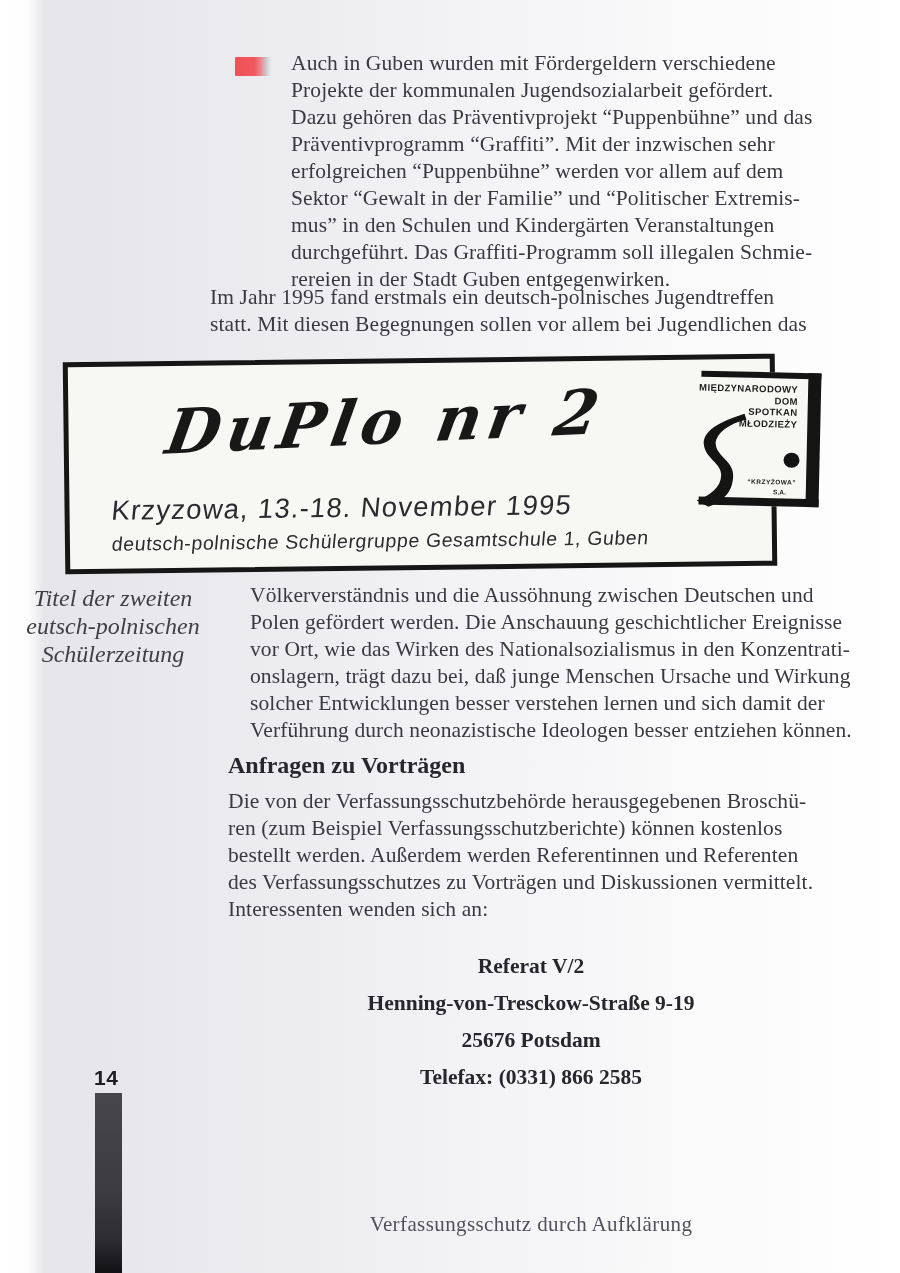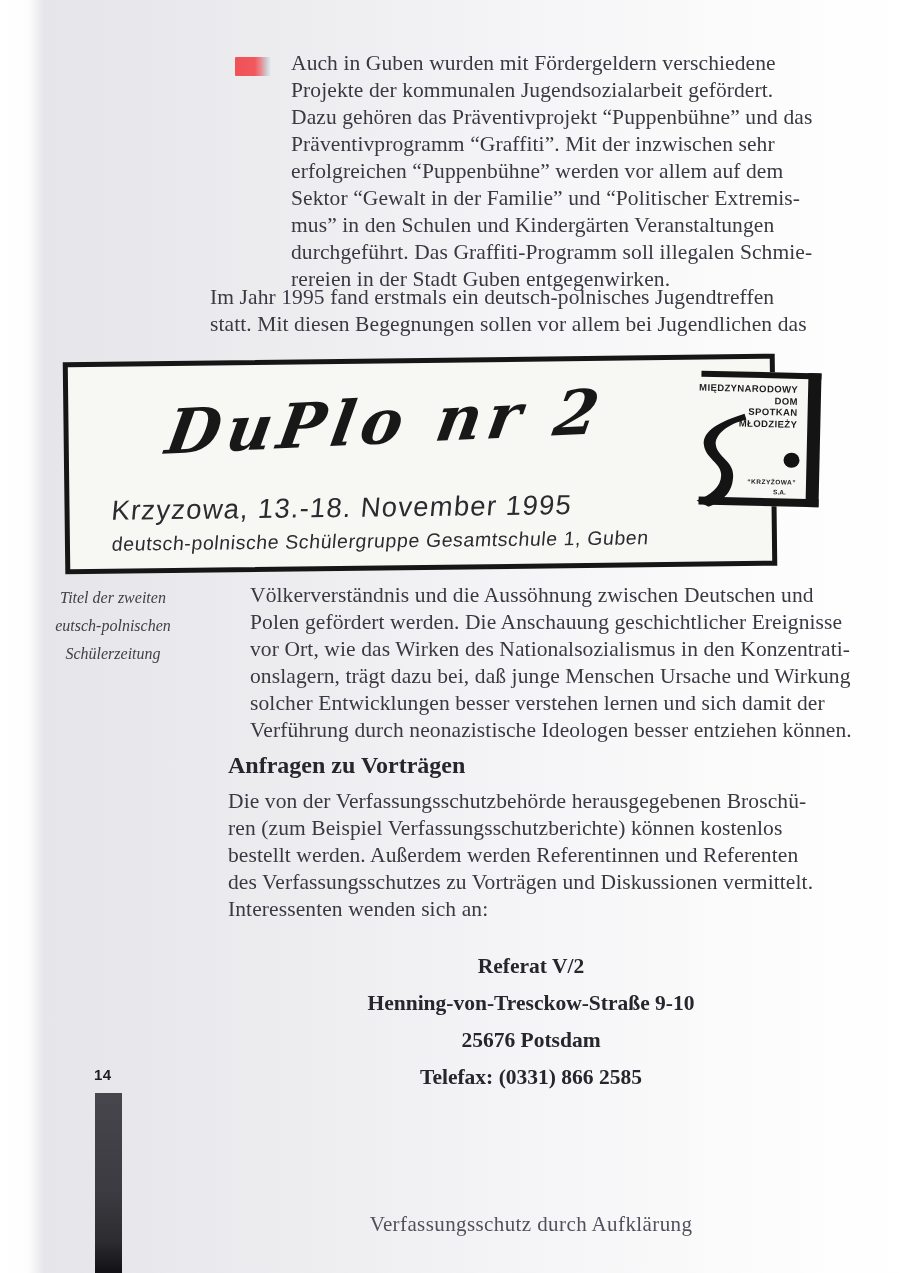--- a/index.html
+++ b/index.html
@@ -32,26 +32,26 @@
     font-family:"Liberation Sans","DejaVu Sans",sans-serif;font-weight:bold;
     font-size:9.5px;line-height:11.5px;letter-spacing:.4px;color:#1c1c1c;white-space:pre-line;}
   .logo-place{position:absolute;right:10px;top:100px;font-family:"Liberation Sans",sans-serif;
     font-weight:bold;font-size:6.5px;letter-spacing:.5px;color:#1c1c1c;}
   .logo-sa{position:absolute;right:20px;top:110px;font-family:"Liberation Sans",sans-serif;
     font-weight:bold;font-size:6.5px;color:#1c1c1c;}
   .logo-dot{position:absolute;left:84px;top:74px;width:16px;height:15px;border-radius:50%;background:#121212;}
   .logo-s{position:absolute;left:-4px;top:34px;}
   
   .margin-note{left:8px;top:584px;width:210px;text-align:center;font-style:italic;
-    font-size:16px;line-height:28px;color:#3e3e46;}
+    font-size:24px;line-height:28px;color:#3e3e46;}
   .heading{font-weight:bold;color:#26262c;font-size:24px;}
   .address{left:225px;top:948px;width:612px;text-align:center;font-weight:bold;
     font-size:21.5px;line-height:37px;color:#26262c;}
   .pagenum{left:94px;top:1066px;font-family:"Liberation Sans","DejaVu Sans",sans-serif;
-    font-weight:bold;font-size:15px;color:#1e1e22;letter-spacing:.5px;}
+    font-weight:bold;font-size:21px;color:#1e1e22;letter-spacing:.5px;}
   .edge-bar{left:95px;top:1093px;width:27px;height:180px;
     background:linear-gradient(180deg,#46464c 0%,#3b3b41 55%,#2c2c31 82%,#121215 100%);}
   .footer{left:225px;top:1212px;width:612px;text-align:center;font-size:21px;
     color:#51515b;letter-spacing:.4px;}
 </style>
 </head>
 <body>
 
 <div class="page">
 
@@ -103,21 +103,21 @@
   <div class="abs heading" style="left:228px;top:752px;">Anfragen zu Vorträgen</div>
 
   <div class="abs body-text ml" style="left:228px;top:788px;width:620px;">Die von der Verfassungsschutzbehörde herausgegebenen Broschü-
 ren (zum Beispiel Verfassungsschutzberichte) können kostenlos
 bestellt werden. Außerdem werden Referentinnen und Referenten
 des Verfassungsschutzes zu Vorträgen und Diskussionen vermittelt.
 Interessenten wenden sich an:</div>
 
   <div class="abs address">
     <div>Referat V/2</div>
-    <div>Henning-von-Tresckow-Straße 9-10</div>
+    <div>Henning-von-Tresckow-Straße 9-19</div>
     <div>25676 Potsdam</div>
     <div>Telefax: (0331) 866 2585</div>
   </div>
 
   <div class="abs pagenum">14</div>
   <div class="abs edge-bar"></div>
 
   <div class="abs footer">Verfassungsschutz durch Aufklärung</div>
 
 </div>

